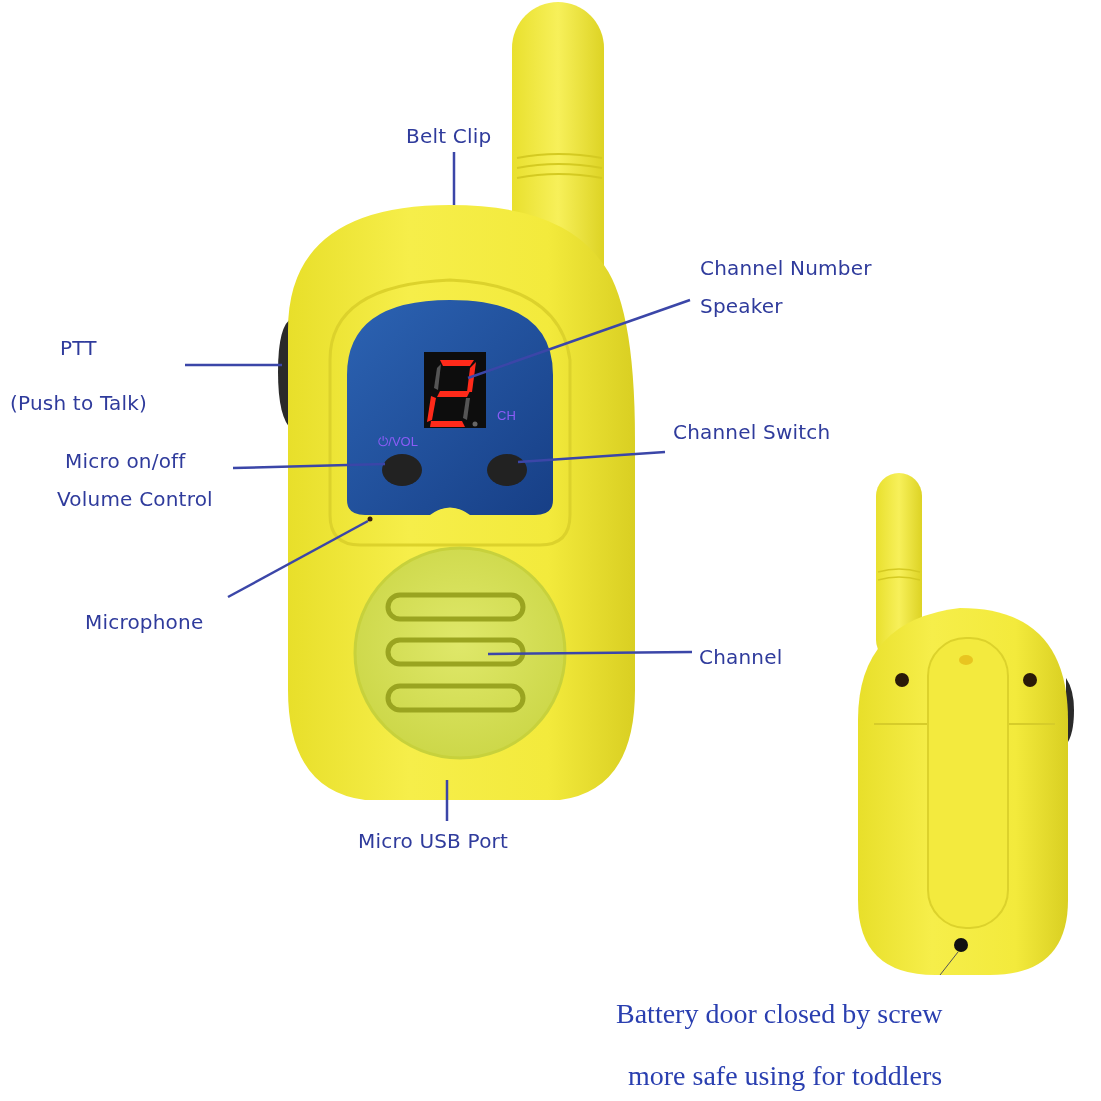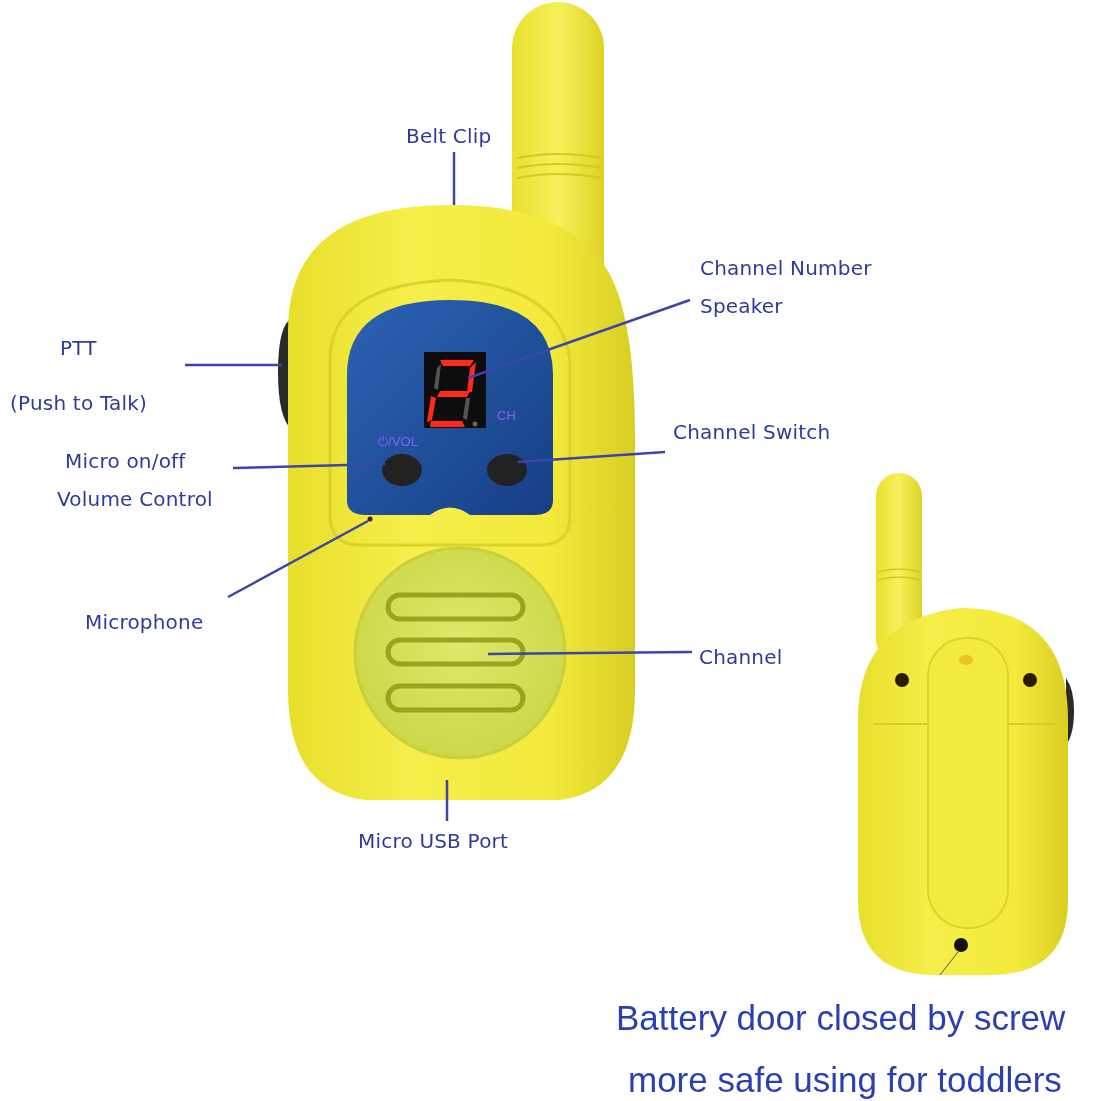--- a/index.html
+++ b/index.html
@@ -1,21 +1,21 @@
 <!DOCTYPE html>
 <html><head>
 <meta charset="utf-8">
 <style>
   html, body { margin: 0; padding: 0; background: #ffffff; }
   body { width: 1101px; height: 1101px; position: relative; overflow: hidden;
          font-family: "DejaVu Sans", sans-serif; }
   .label { position: absolute; color: #2f3b9c; font-weight: normal; font-size: 20px;
            font-family: "DejaVu Sans", sans-serif; white-space: nowrap; letter-spacing: 0.2px; }
-  .caption { position: absolute; color: #2a3fb0; font-size: 35px;
-             font-family: Liberation Sans, sans-serif; white-space: nowrap; }
+  .caption { position: absolute; color: #2a3fb0; font-size: 28px;
+             font-family: Liberation Serif, serif; white-space: nowrap; }
   svg.stage { position: absolute; left: 0; top: 0; }
   .lcd-text { position: absolute; color: #8b5cf6; font-size: 13px;
               font-family: "Liberation Sans", sans-serif; }
 </style>
 </head>
 <body>
 
 <svg class="stage" width="1101" height="1101" viewBox="0 0 1101 1101">
   <defs>
     <linearGradient id="yel" x1="0" x2="1" y1="0" y2="0">

